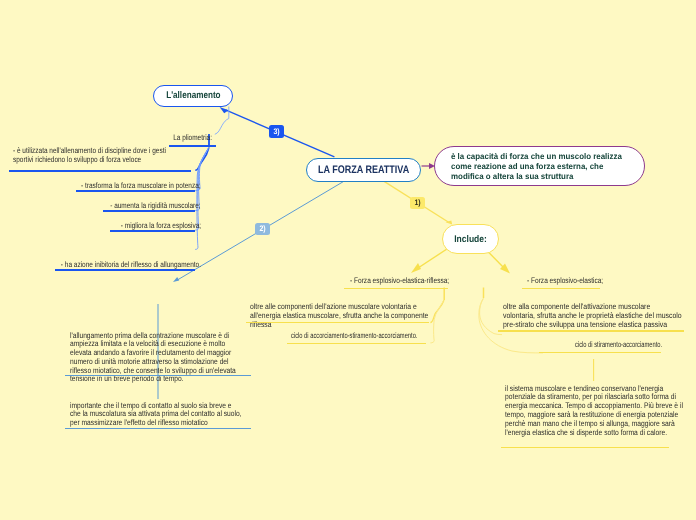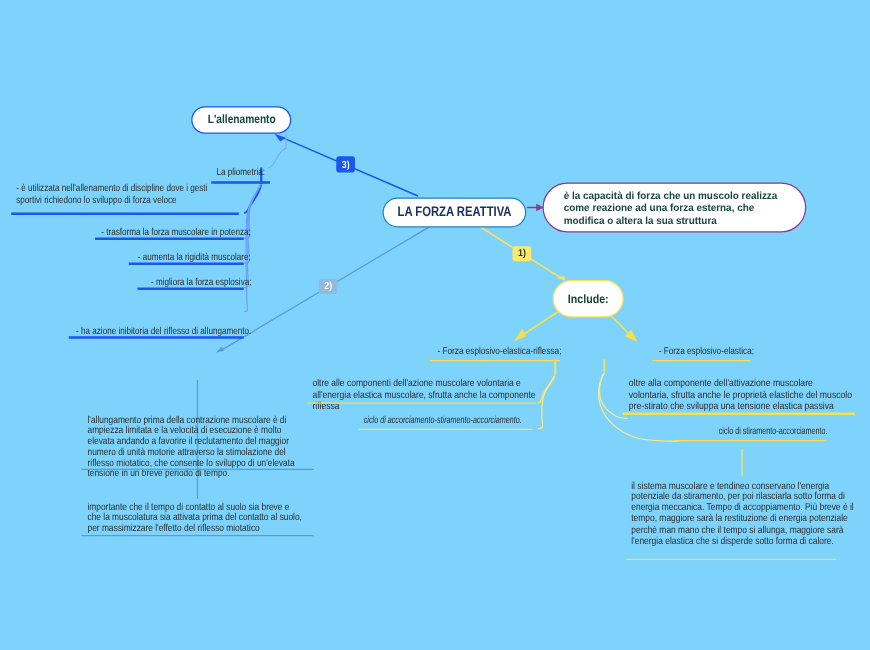--- a/index.html
+++ b/index.html
@@ -1,18 +1,18 @@
 <!DOCTYPE html>
 <html><head>
 <meta charset="utf-8">
 <style>
   html,body{margin:0;padding:0;background:#ffffff;}
   body{width:696px;height:520px;overflow:hidden;font-family:"Liberation Sans",sans-serif;
        -webkit-font-smoothing:antialiased;text-rendering:geometricPrecision;}
-  #map{position:relative;width:696px;height:520px;background:#7dd3fc;}
+  #map{position:relative;width:696px;height:520px;background:#fef9c3;}
   svg.edges{position:absolute;left:0;top:0;width:696px;height:520px;}
   .pill{position:absolute;box-sizing:border-box;border-radius:999px;background:#fff;
         display:flex;align-items:center;justify-content:center;}
   .pill span{font-weight:bold;color:#17463c;white-space:nowrap;display:inline-block;transform:scaleX(0.82);}
   .badge{position:absolute;border-radius:2.5px;display:flex;align-items:center;
          justify-content:center;font-size:8px;font-weight:bold;line-height:1;}
   .badge span{display:inline-block;transform:scaleX(0.88);}
   .ul{position:absolute;box-sizing:border-box;}
   .ul .txt{margin:0;color:#2b2b2b;font-size:8px;line-height:8.8px;
            transform:scaleX(var(--sx,0.81));transform-origin:right bottom;white-space:nowrap;}
@@ -156,21 +156,21 @@
     <div class="rule" style="position:absolute;left:-6px;width:104px;top:11px;height:1.6px;background:#f7e04d;"></div>
   </div>
   <div class="ul lft wrap" style="left:250px;top:303px;width:203px;text-align:left;--sx:0.849;">
     <p class="txt">
         <span class="ln">oltre alle componenti dell'azione muscolare volontaria e</span>
         <span class="ln">all'energia elastica muscolare, sfrutta anche la componente</span>
         <span class="ln">riflessa</span>
       </p>
     <div class="rule" style="position:absolute;left:-4px;width:183px;top:18.5px;height:1.6px;background:#f7e04d;"></div>
   </div>
-  <div class="ul lft" style="left:291px;top:332px;width:150px;text-align:left;font-style:italic;--sx:0.72;">
+  <div class="ul lft" style="left:291px;top:332px;width:150px;text-align:left;--sx:0.72;">
     <p class="txt">ciclo di accorciamento-stiramento-accorciamento.</p>
     <div class="rule" style="position:absolute;left:-4px;width:139px;top:10.5px;height:1.6px;background:#f7e04d;"></div>
   </div>
 
   <div class="ul lft" style="left:479px;top:276.5px;width:92px;text-align:left;margin-left:48px;--sx:0.82;">
     <p class="txt">- Forza esplosivo-elastica;</p>
     <div class="rule" style="position:absolute;left:-5px;width:78px;top:11px;height:1.6px;background:#f7e04d;"></div>
   </div>
   <div class="ul lft wrap" style="left:502.5px;top:303px;width:196px;text-align:left;--sx:0.866;">
     <p class="txt">

